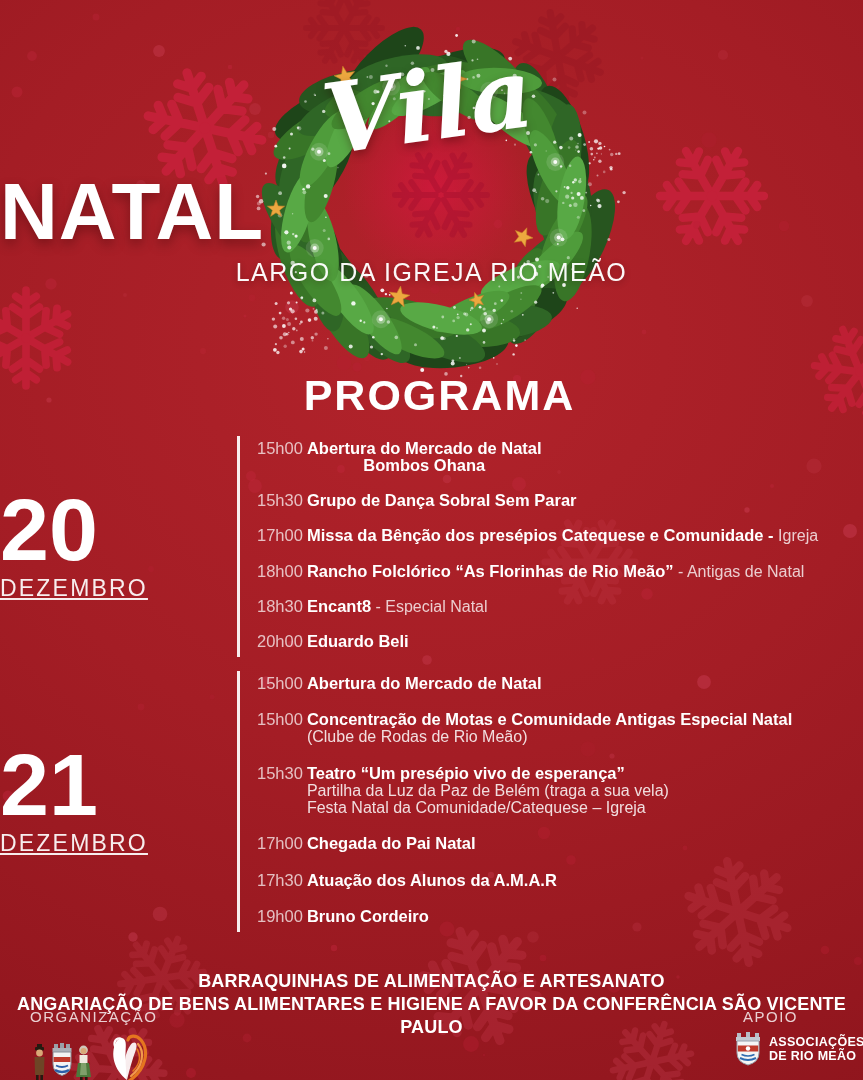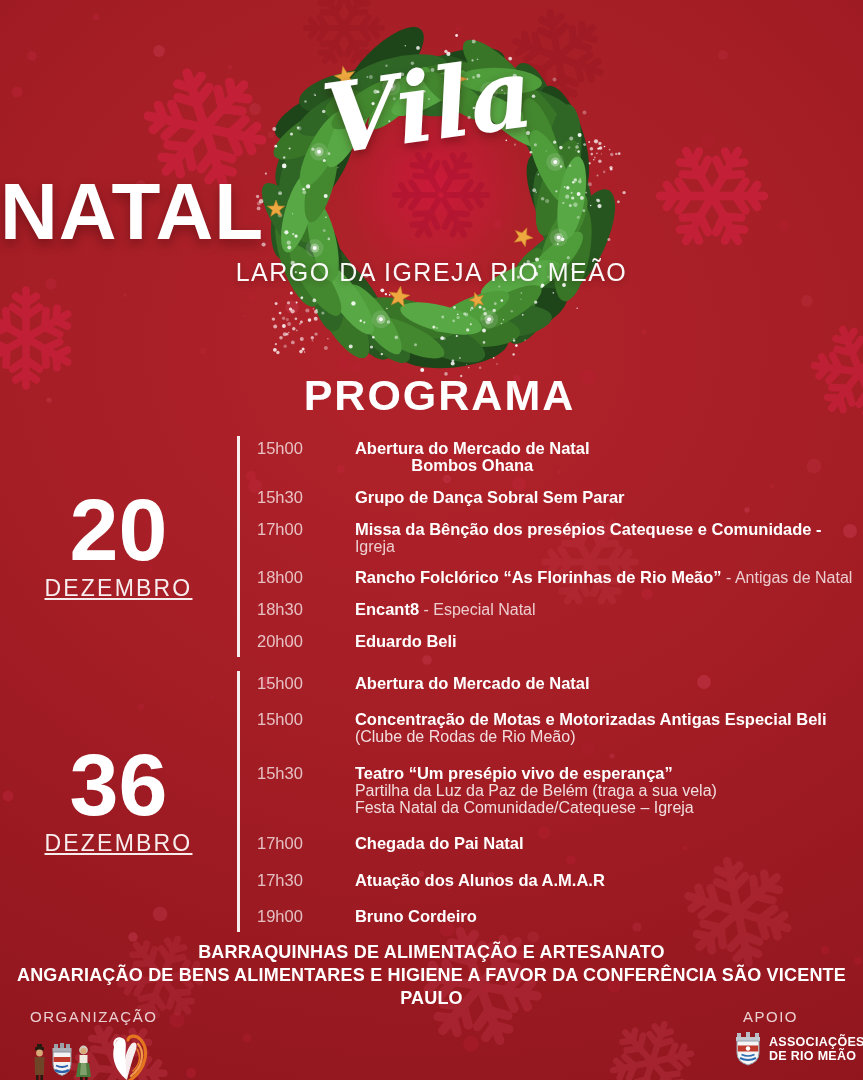--- a/index.html
+++ b/index.html
@@ -28,38 +28,38 @@
     text-shadow:0 2px 6px rgba(40,0,0,.3);
   }
   .programa{
     left:8px;width:100%;top:371px;text-align:center;
     font-size:43px;font-weight:700;letter-spacing:2px;
   }
 
   .day-section{position:absolute;left:0;width:100%;display:flex;align-items:center;z-index:2;}
   #day-20{top:436px;height:221px;}
   #day-21{top:671px;height:261px;}
-  .date-col{width:237px;text-align:center;flex:0 0 237px;}
+  .date-col{width:237px;flex:0 0 237px;}
   .day-number{font-size:88px;font-weight:700;line-height:.88;}
   .month-label{font-size:23px;font-weight:400;letter-spacing:2.2px;color:rgba(255,255,255,.92);margin-top:6px;text-decoration:underline;}
   .events-col{
     flex:1;height:100%;box-sizing:border-box;
     border-left:3px solid rgba(255,255,255,.92);
     padding:4px 0 7px 17px;
     display:flex;flex-direction:column;justify-content:space-between;
   }
   .event-row{display:flex;align-items:flex-start;}
   .event-time{flex:0 0 42px;margin-right:4px;font-size:16.5px;color:rgba(255,255,255,.72);line-height:17px;}
-  .event-content{line-height:17px;margin-left:48px;}
+  .event-content{line-height:17px;}
   .event-title{font-size:16.5px;font-weight:700;color:#fff;}
   .event-suffix{font-size:16px;font-weight:400;color:rgba(255,255,255,.78);}
   .event-subline{font-size:16px;color:rgba(255,255,255,.85);}
   .event-subline.bold{font-size:16.5px;font-weight:700;color:#fff;text-align:center;}
 
-  .notice{left:0;width:100%;top:941px;text-align:center;font-size:18px;font-weight:700;line-height:23px;letter-spacing:.2px;}
+  .notice{left:0;width:100%;top:970px;text-align:center;font-size:18px;font-weight:700;line-height:23px;letter-spacing:.2px;}
 
   .org-block{left:30px;top:1008px;}
   .apoio-block{left:731px;top:1008px;}
   .footer-label{font-size:15px;letter-spacing:1.5px;color:rgba(255,255,255,.8);font-weight:400;}
   .org-logos{display:flex;align-items:flex-end;gap:9px;margin-top:4px;}
   .apoio-row{display:flex;align-items:center;gap:6px;margin-top:6px;margin-left:2px;}
   .apoio-name{font-size:12.5px;font-weight:700;line-height:13.5px;letter-spacing:.3px;}
 </style>
 </head>
 <body>
@@ -668,34 +668,34 @@
           <span class="event-time">20h00</span>
           <div class="event-content">
             <div><span class="event-title">Eduardo Beli</span></div>
           </div>
         </div>
       </div>
   </div>
 
   <div class="day-section" id="day-21">
     <div class="date-col">
-      <div class="day-number">36</div>
+      <div class="day-number">21</div>
       <div class="month-label">DEZEMBRO</div>
     </div>
     <div class="events-col">
         <div class="event-row">
           <span class="event-time">15h00</span>
           <div class="event-content">
             <div><span class="event-title">Abertura do Mercado de Natal</span></div>
           </div>
         </div>
         <div class="event-row">
           <span class="event-time">15h00</span>
           <div class="event-content">
-            <div><span class="event-title">Concentração de Motas e Motorizadas Antigas Especial Beli</span></div>
+            <div><span class="event-title">Concentração de Motas e Comunidade Antigas Especial Natal</span></div>
             <div class="event-subline">(Clube de Rodas de Rio Meão)</div>
           </div>
         </div>
         <div class="event-row">
           <span class="event-time">15h30</span>
           <div class="event-content">
             <div><span class="event-title">Teatro “Um presépio vivo de esperança”</span></div>
             <div class="event-subline">Partilha da Luz da Paz de Belém (traga a sua vela)</div>
             <div class="event-subline">Festa Natal da Comunidade/Catequese – Igreja</div>
           </div>

